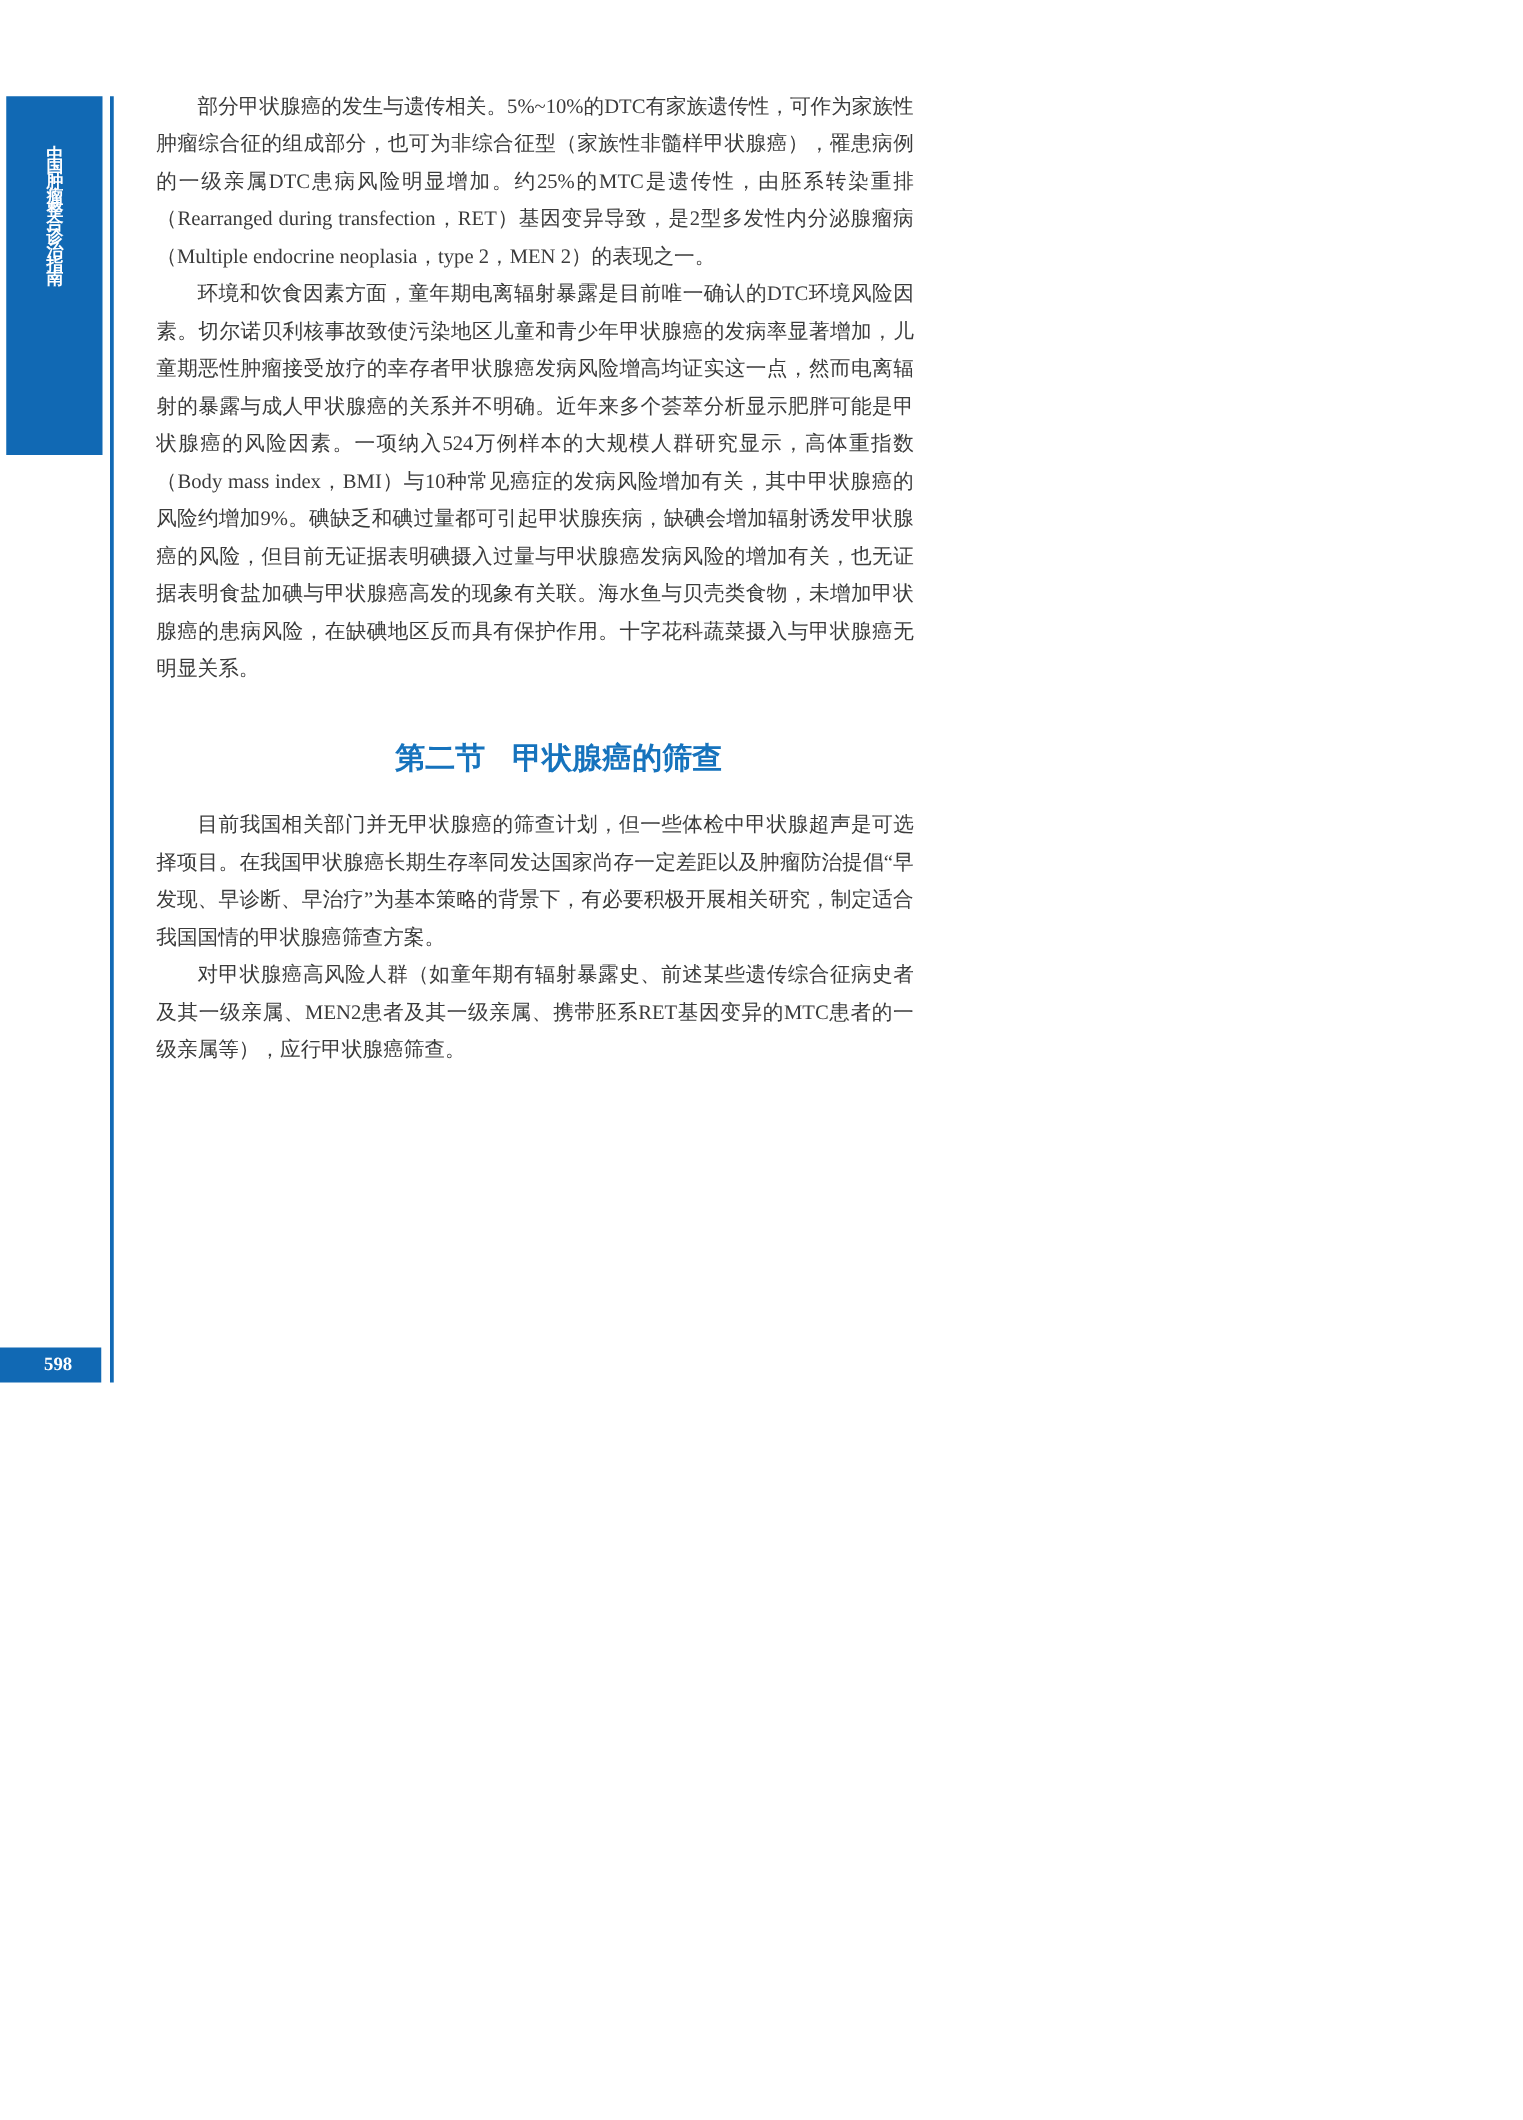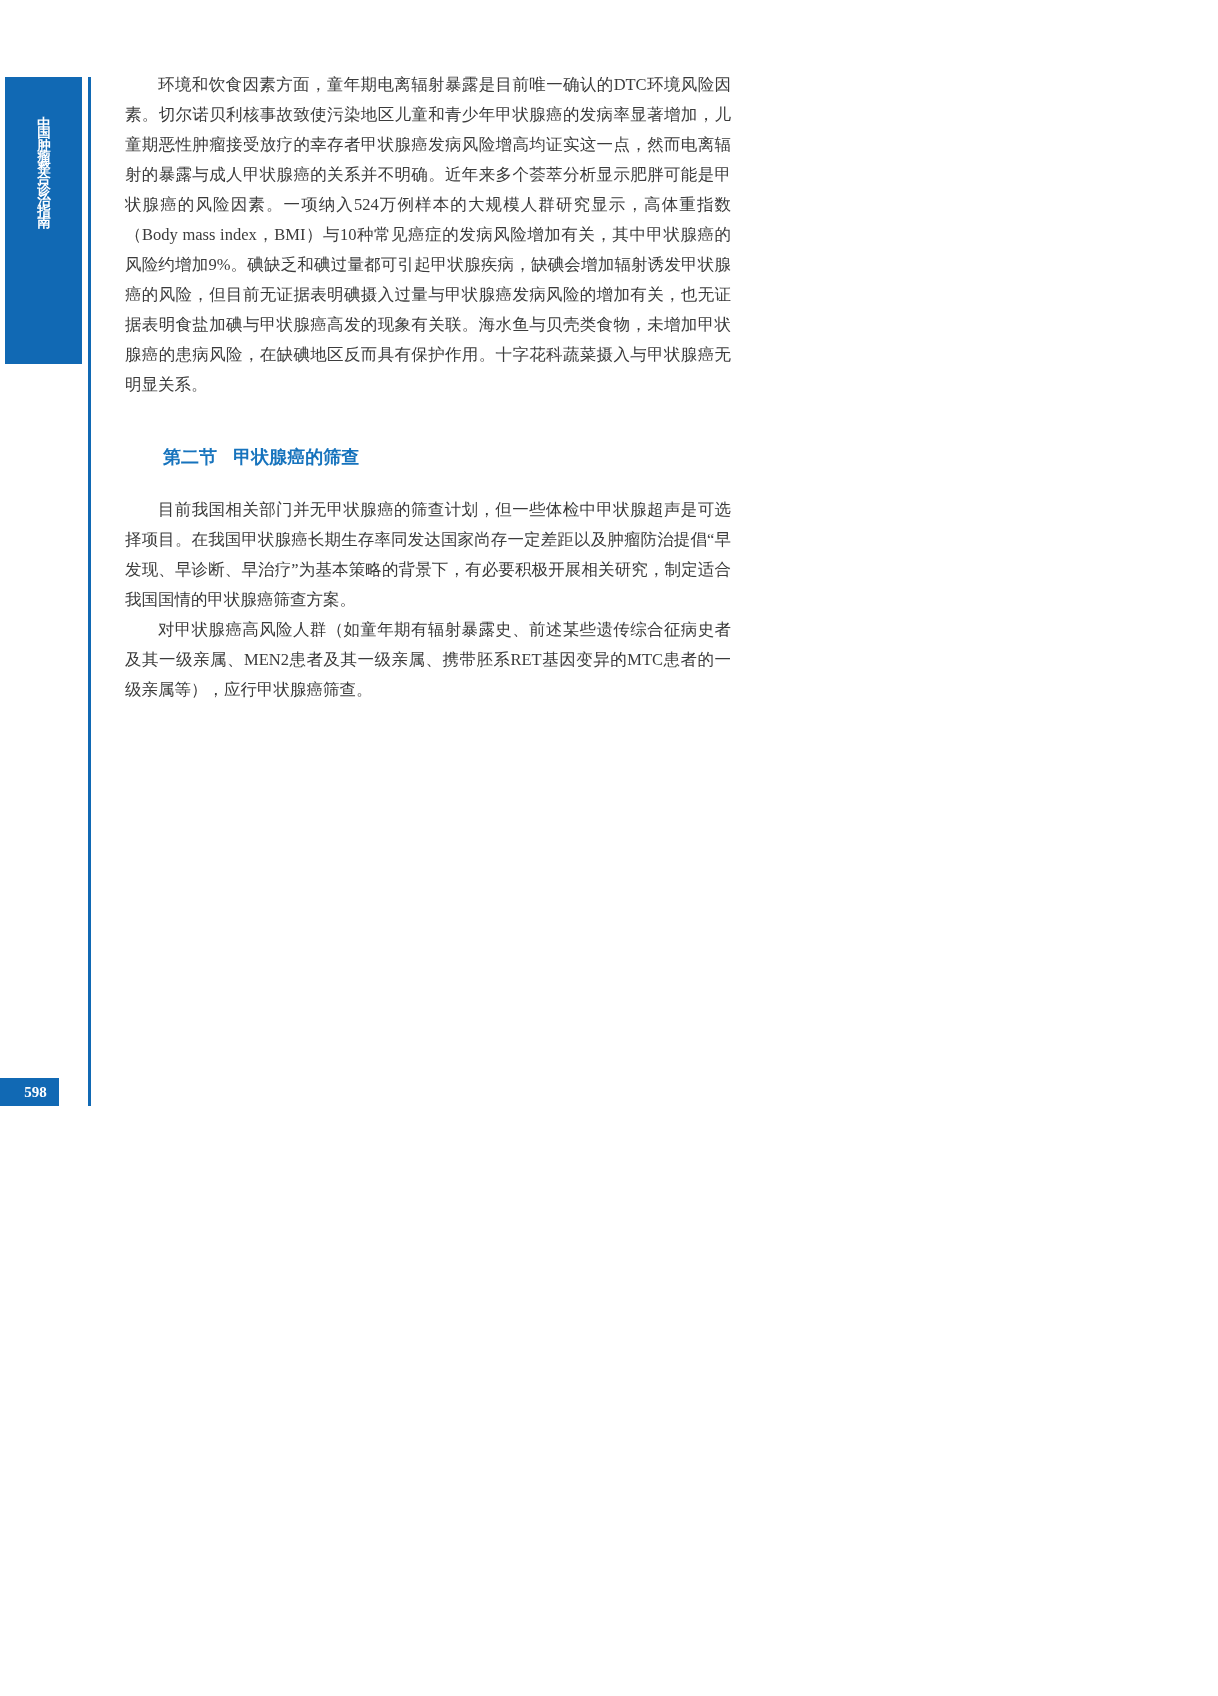--- a/index.html
+++ b/index.html
@@ -32,21 +32,21 @@
     letter-spacing:11px;
     font-family:"Liberation Sans","DejaVu Sans",sans-serif;
   }
   .divider-line{
     position:absolute;left:88px;top:77px;
     width:2.5px;height:1029px;
     background:var(--accent);
   }
   .page-badge{
     position:absolute;left:0;top:1078px;
-    width:59px;height:28px;
+    width:81px;height:28px;
     background:var(--accent);
     color:#ffffff;
     font-weight:bold;
     font-size:15px;
     line-height:28px;
     text-align:center;
     padding-left:12px;
     font-family:"Liberation Serif","DejaVu Serif",serif;
   }
   
@@ -59,40 +59,41 @@
     text-align:justify;
     text-justify:inter-character;
   }
   .content p{margin:0;text-indent:2em;}
   .content p.no-indent{text-indent:0;}
   .section-heading{
     margin-top:45px;
     margin-bottom:26px;
     padding-left:38px;
     color:var(--heading-blue);
-    font-size:18px;
+    font-size:24px;
     line-height:24px;
     font-weight:bold;
-    text-align:left;
+    text-align:center;
     font-family:"Liberation Sans","DejaVu Sans",sans-serif;
   }
   .section-heading .sec-label{margin-right:0.9em;}
 </style>
 </head>
 <body>
 
 <div class="spine-box">
   <span class="spine-title">中国肿瘤整合诊治指南</span>
 </div>
 
 <div class="divider-line"></div>
 
 <div class="page-badge">598</div>
 
 <div class="content">
+  <p>部分甲状腺癌的发生与遗传相关。5%~10%的DTC有家族遗传性，可作为家族性肿瘤综合征的组成部分，也可为非综合征型（家族性非髓样甲状腺癌），罹患病例的一级亲属DTC患病风险明显增加。约25%的MTC是遗传性，由胚系转染重排（Rearranged during transfection，RET）基因变异导致，是2型多发性内分泌腺瘤病（Multiple endocrine neoplasia，type 2，MEN 2）的表现之一。</p>
   <p>环境和饮食因素方面，童年期电离辐射暴露是目前唯一确认的DTC环境风险因素。切尔诺贝利核事故致使污染地区儿童和青少年甲状腺癌的发病率显著增加，儿童期恶性肿瘤接受放疗的幸存者甲状腺癌发病风险增高均证实这一点，然而电离辐射的暴露与成人甲状腺癌的关系并不明确。近年来多个荟萃分析显示肥胖可能是甲状腺癌的风险因素。一项纳入524万例样本的大规模人群研究显示，高体重指数（Body mass index，BMI）与10种常见癌症的发病风险增加有关，其中甲状腺癌的风险约增加9%。碘缺乏和碘过量都可引起甲状腺疾病，缺碘会增加辐射诱发甲状腺癌的风险，但目前无证据表明碘摄入过量与甲状腺癌发病风险的增加有关，也无证据表明食盐加碘与甲状腺癌高发的现象有关联。海水鱼与贝壳类食物，未增加甲状腺癌的患病风险，在缺碘地区反而具有保护作用。十字花科蔬菜摄入与甲状腺癌无明显关系。</p>
 
   <div class="section-heading">
     <span class="sec-label">第二节</span><span>甲状腺癌的筛查</span>
   </div>
 
   <p>目前我国相关部门并无甲状腺癌的筛查计划，但一些体检中甲状腺超声是可选择项目。在我国甲状腺癌长期生存率同发达国家尚存一定差距以及肿瘤防治提倡“早发现、早诊断、早治疗”为基本策略的背景下，有必要积极开展相关研究，制定适合我国国情的甲状腺癌筛查方案。</p>
   <p>对甲状腺癌高风险人群（如童年期有辐射暴露史、前述某些遗传综合征病史者及其一级亲属、MEN2患者及其一级亲属、携带胚系RET基因变异的MTC患者的一级亲属等），应行甲状腺癌筛查。</p>
 </div>
 

